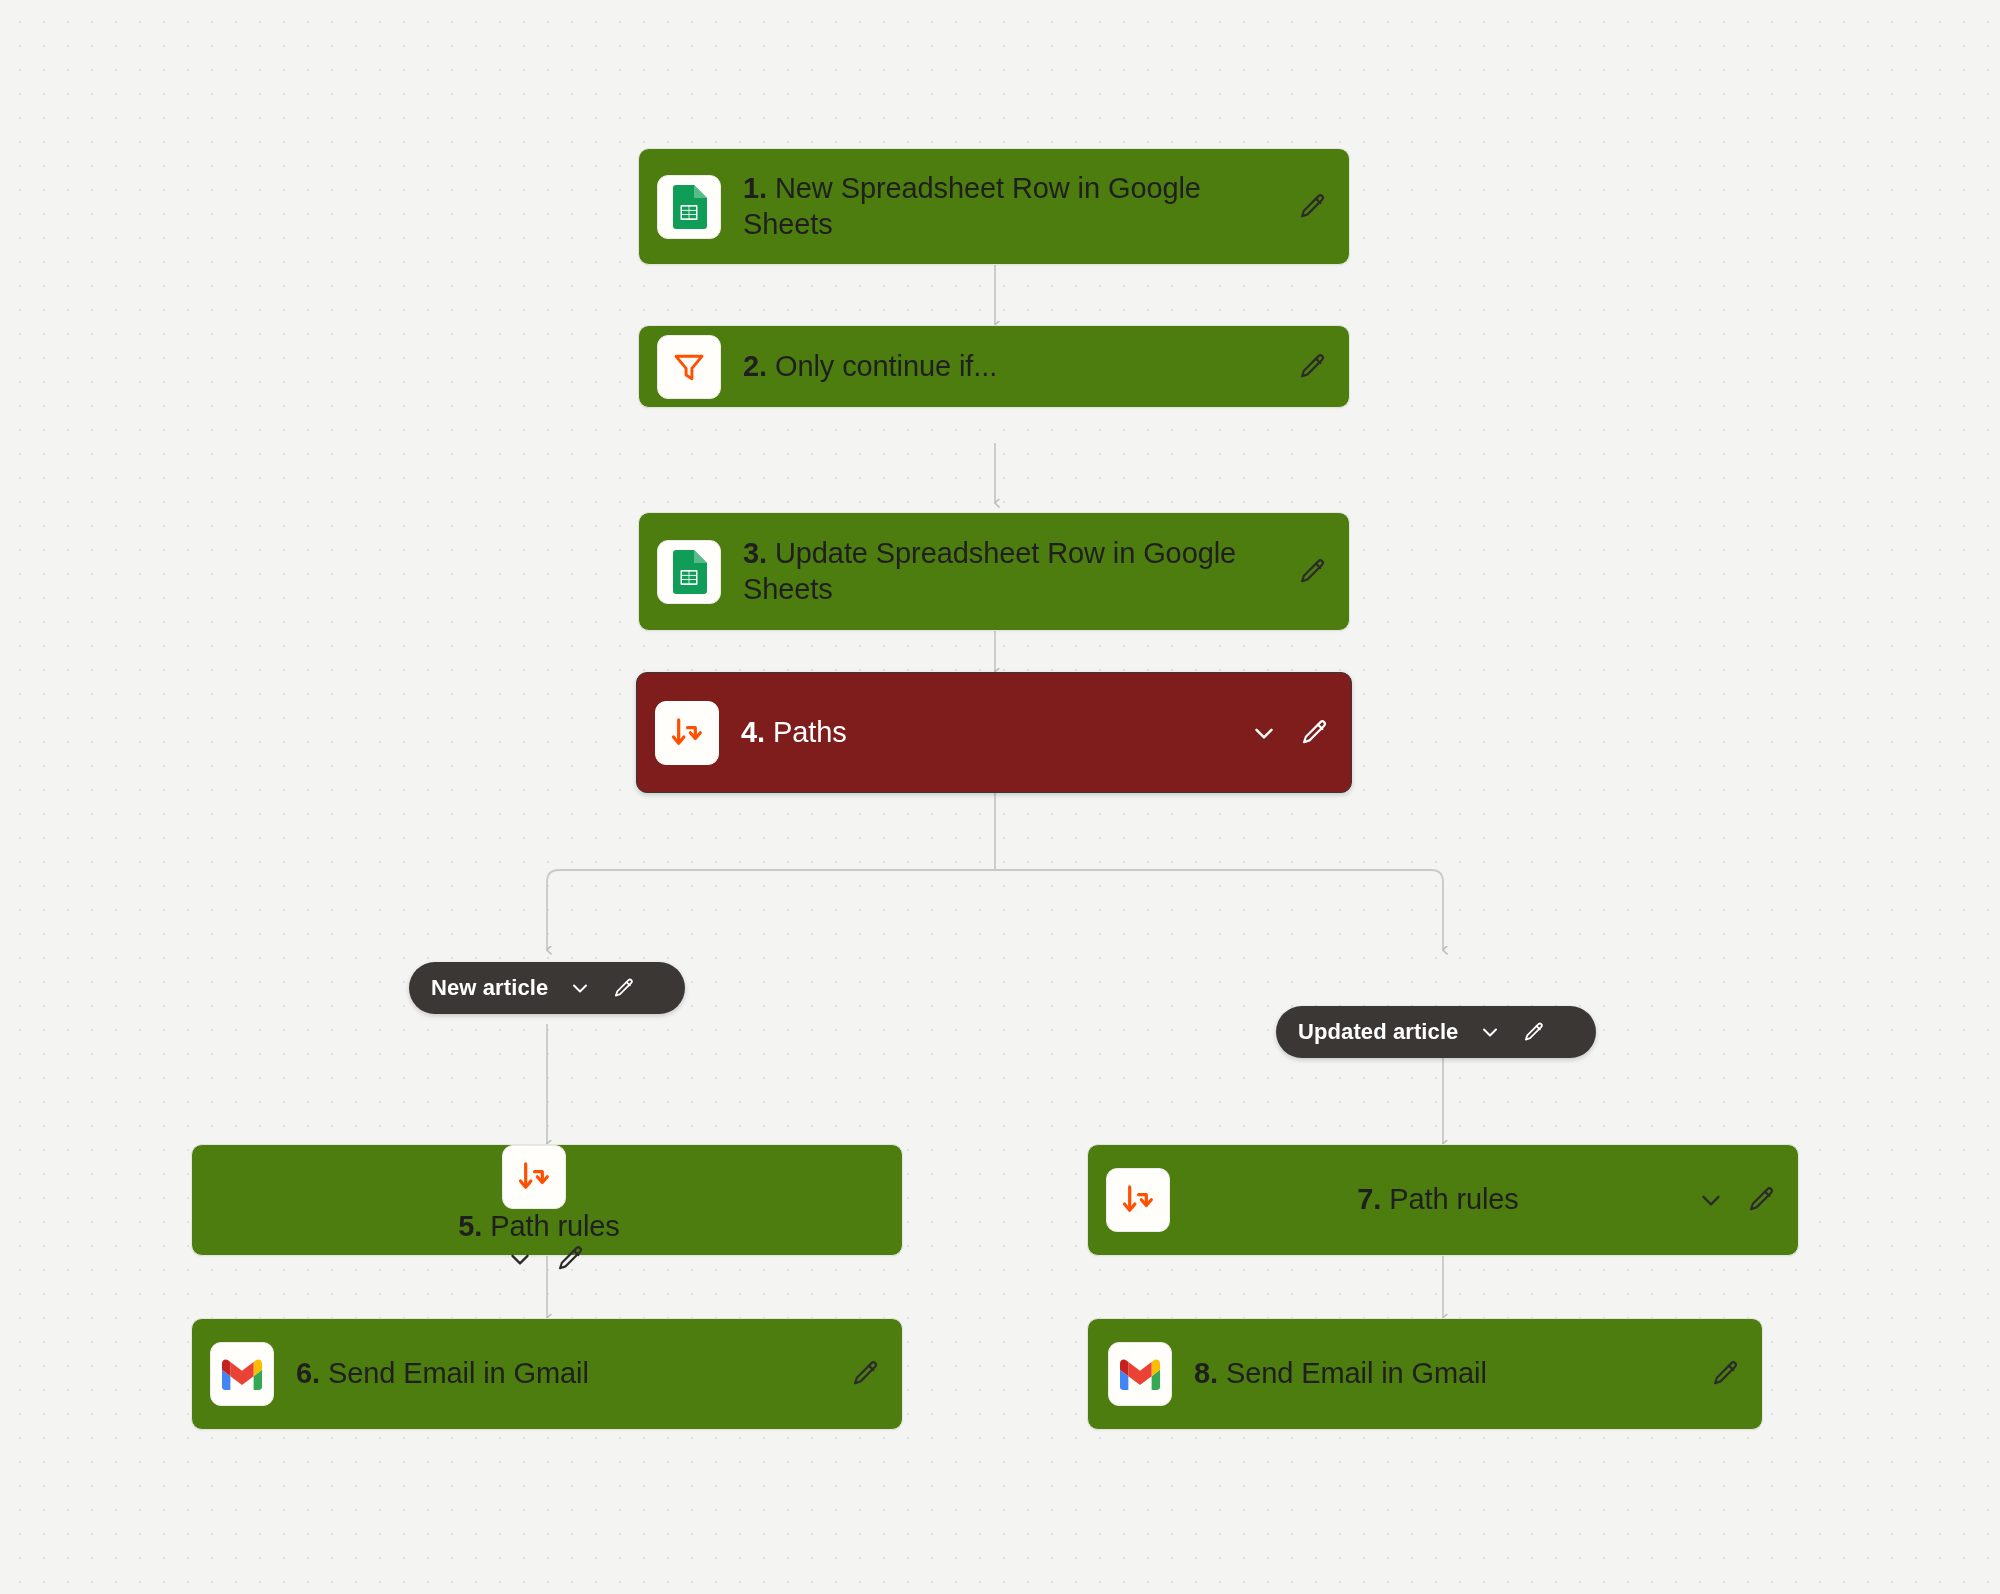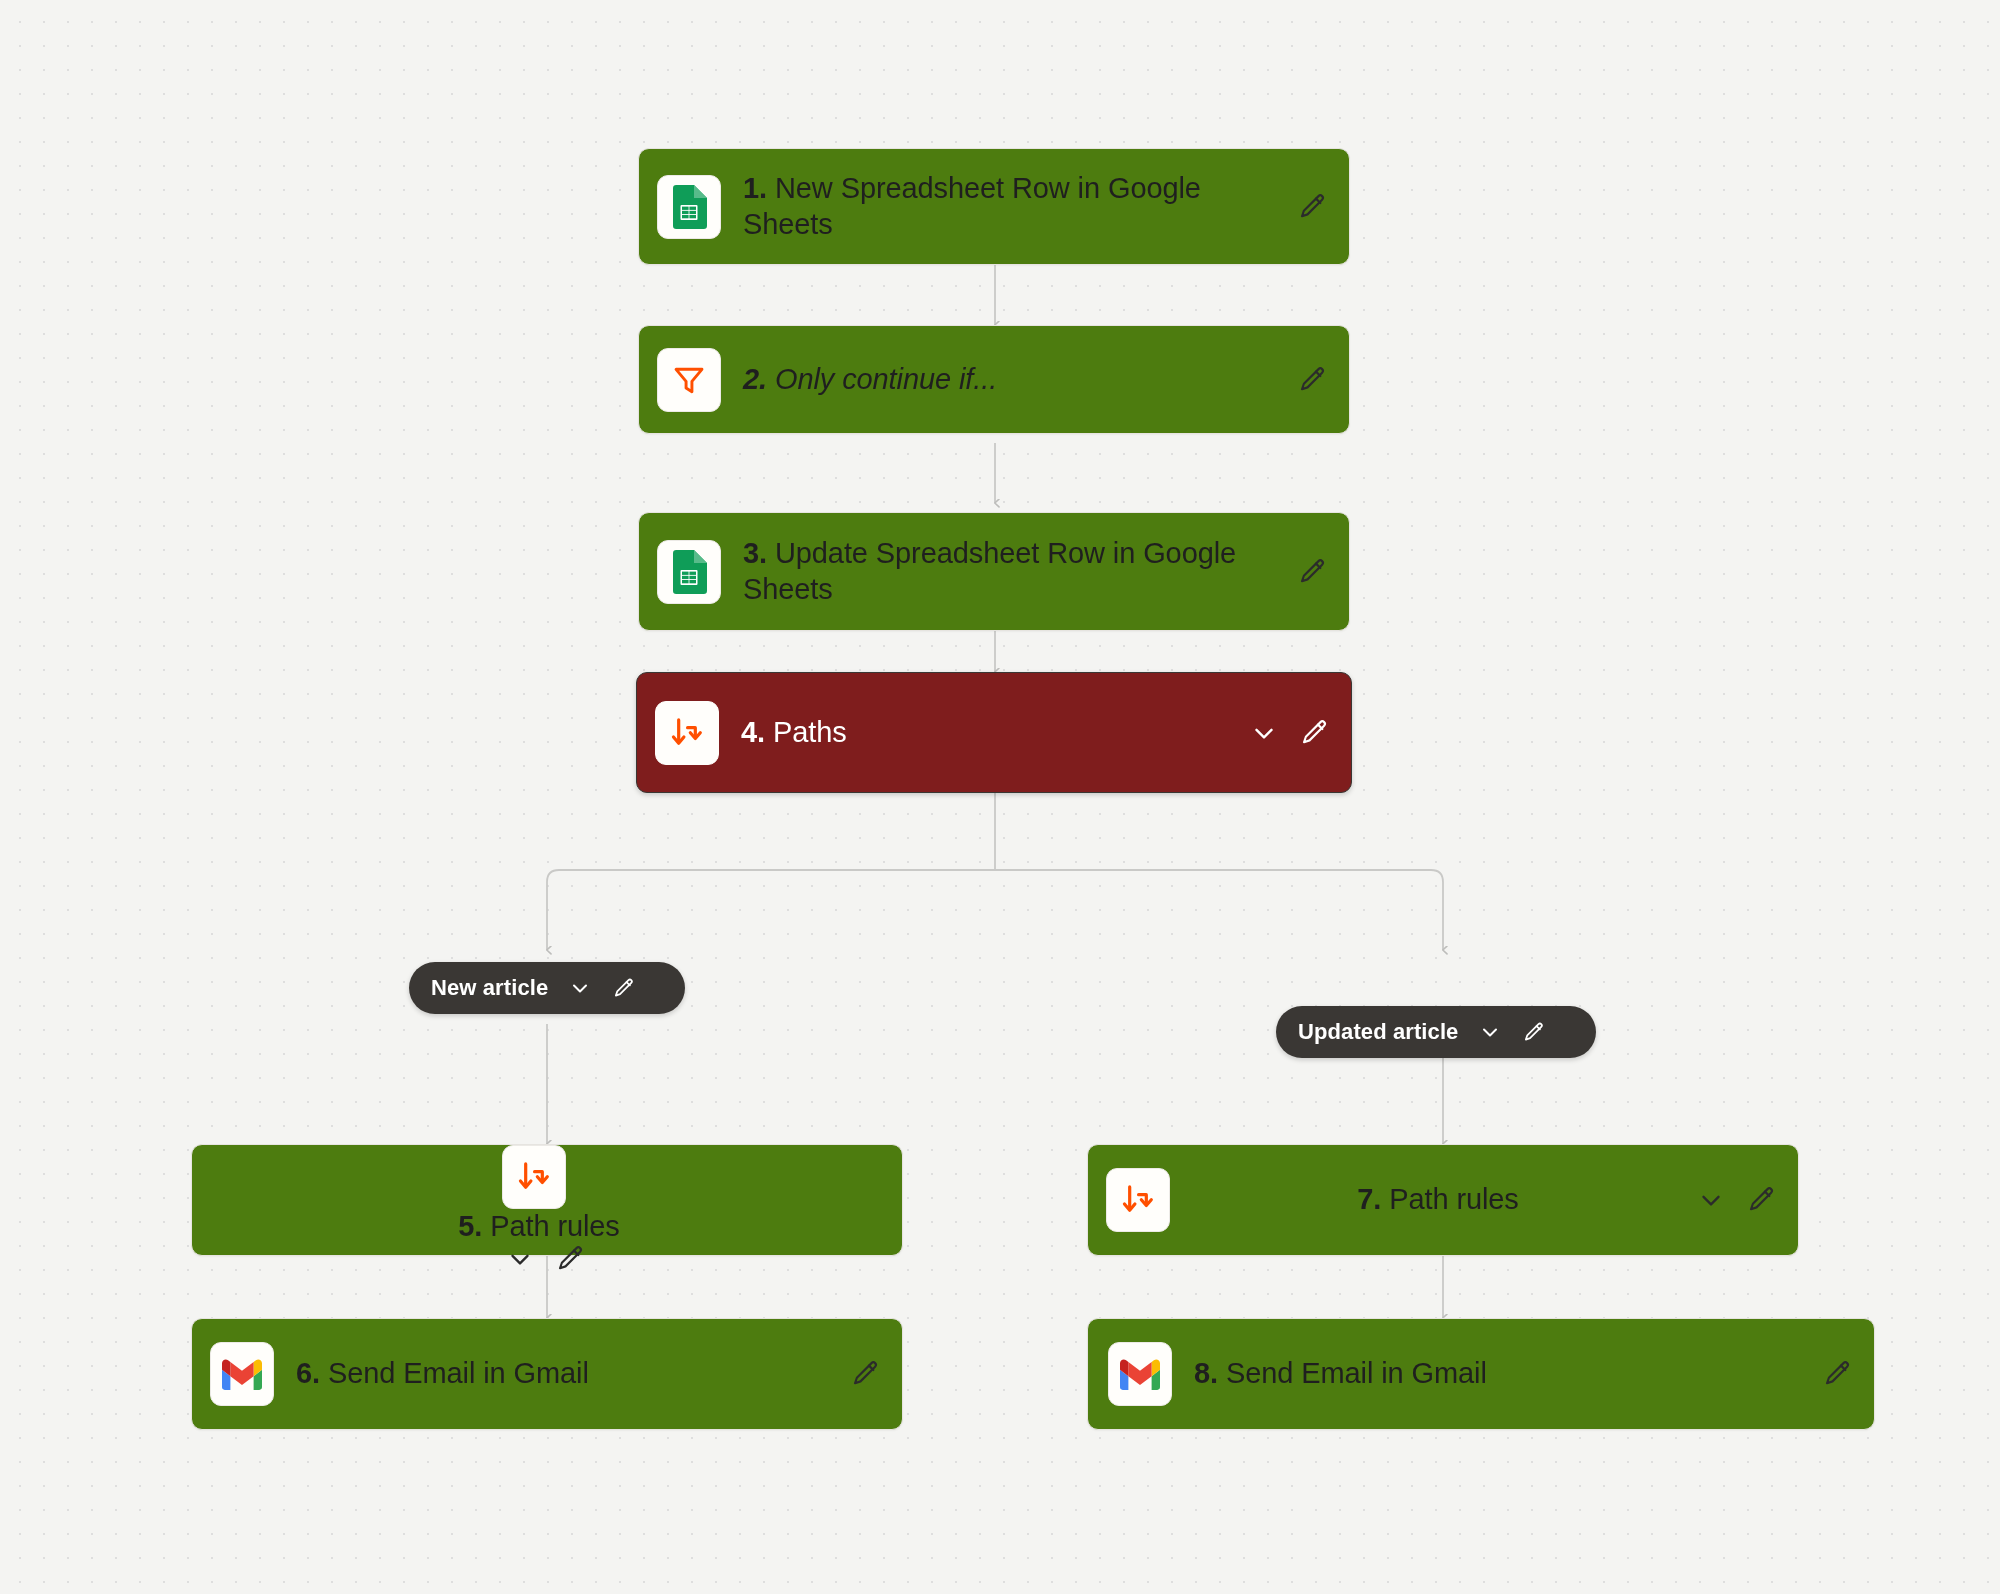--- a/index.html
+++ b/index.html
@@ -166,21 +166,21 @@
     <span class="node-actions">
       <span class="pencil">
         <svg width="30" height="30" viewBox="0 0 24 24" fill="none" stroke="#2b2b2b" stroke-width="1.7" stroke-linecap="round" stroke-linejoin="round">
           <path d="M17.2 3.3a2 2 0 0 1 2.9 2.9L8.4 17.9 4 19.4l1.5-4.4z"></path>
           <path d="M15.2 5.3l3.5 3.5"></path>
         </svg>
       </span>
     </span>
   </div>
 
-  <div class="node" style="left:638px; top:325px; width:712px; height:109px;font-style:italic;">
+  <div class="node" style="left:638px; top:325px; width:712px; height:83px;">
     <span class="icon-tile">
       <svg width="36" height="36" viewBox="0 0 32 32" fill="none" stroke="#ff4f00" stroke-width="2.6" stroke-linejoin="round" stroke-linecap="round">
         <path d="M4.5 6.5 H27.5 L18.6 17.2 V26.5 L13.4 23.2 V17.2 Z"></path>
       </svg>
     </span>
     <span class="node-label"><span class="num">2.</span> <span>Only continue if...</span></span>
     <span class="node-actions">
       <span class="pencil">
         <svg width="30" height="30" viewBox="0 0 24 24" fill="none" stroke="#2b2b2b" stroke-width="1.7" stroke-linecap="round" stroke-linejoin="round">
           <path d="M17.2 3.3a2 2 0 0 1 2.9 2.9L8.4 17.9 4 19.4l1.5-4.4z"></path>
@@ -334,21 +334,21 @@
       </span>
       <span class="pencil">
         <svg width="30" height="30" viewBox="0 0 24 24" fill="none" stroke="#2b2b2b" stroke-width="1.7" stroke-linecap="round" stroke-linejoin="round">
           <path d="M17.2 3.3a2 2 0 0 1 2.9 2.9L8.4 17.9 4 19.4l1.5-4.4z"></path>
           <path d="M15.2 5.3l3.5 3.5"></path>
         </svg>
       </span>
     </span>
   </div>
 
-  <div class="node" style="left:1087px; top:1318px; width:788px; height:112px;padding-left:20px;">
+  <div class="node" style="left:1087px; top:1318px; width:676px; height:112px;padding-left:20px;">
     <span class="icon-tile">
       <svg width="40" height="31" viewBox="0 0 52 40" xmlns="http://www.w3.org/2000/svg">
         <path d="M3.6 40h7.3V22.2L0 13.8v22.6A3.6 3.6 0 0 0 3.6 40z" fill="#4285f4"></path>
         <path d="M41.1 40h7.3a3.6 3.6 0 0 0 3.6-3.6V13.8l-10.9 8.4z" fill="#34a853"></path>
         <path d="M41.1 3.6v18.6L52 13.8V5.5c0-4.1-4.7-6.4-7.9-3.9z" fill="#fbbc04"></path>
         <path d="M10.9 22.2V3.6L26 15l15.1-11.4v18.6L26 33.6z" fill="#ea4335"></path>
         <path d="M0 5.5v8.3l10.9 8.4V3.6L7.9 1.6C4.7-.9 0 1.4 0 5.5z" fill="#c5221f"></path>
       </svg>
     </span>
     <span class="node-label"><span class="num">8.</span> <span>Send Email in Gmail</span></span>

